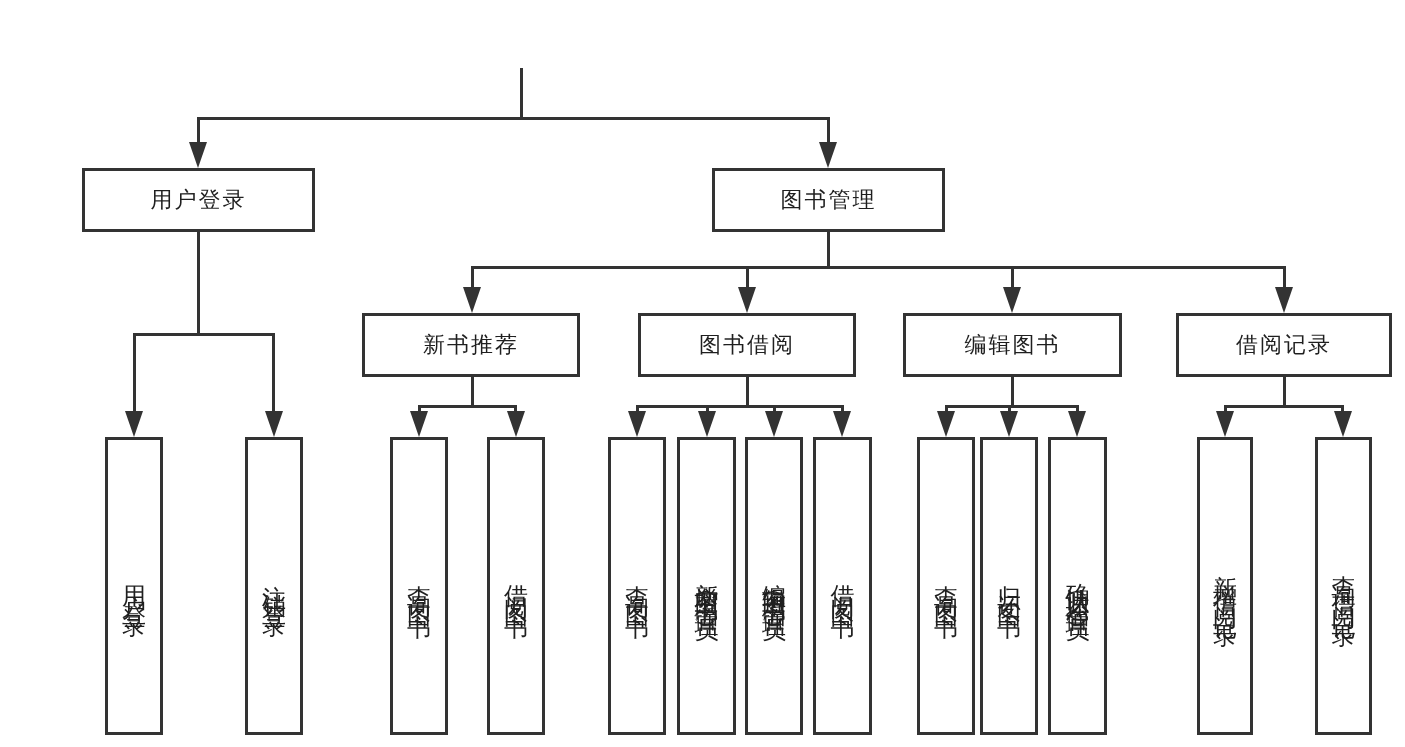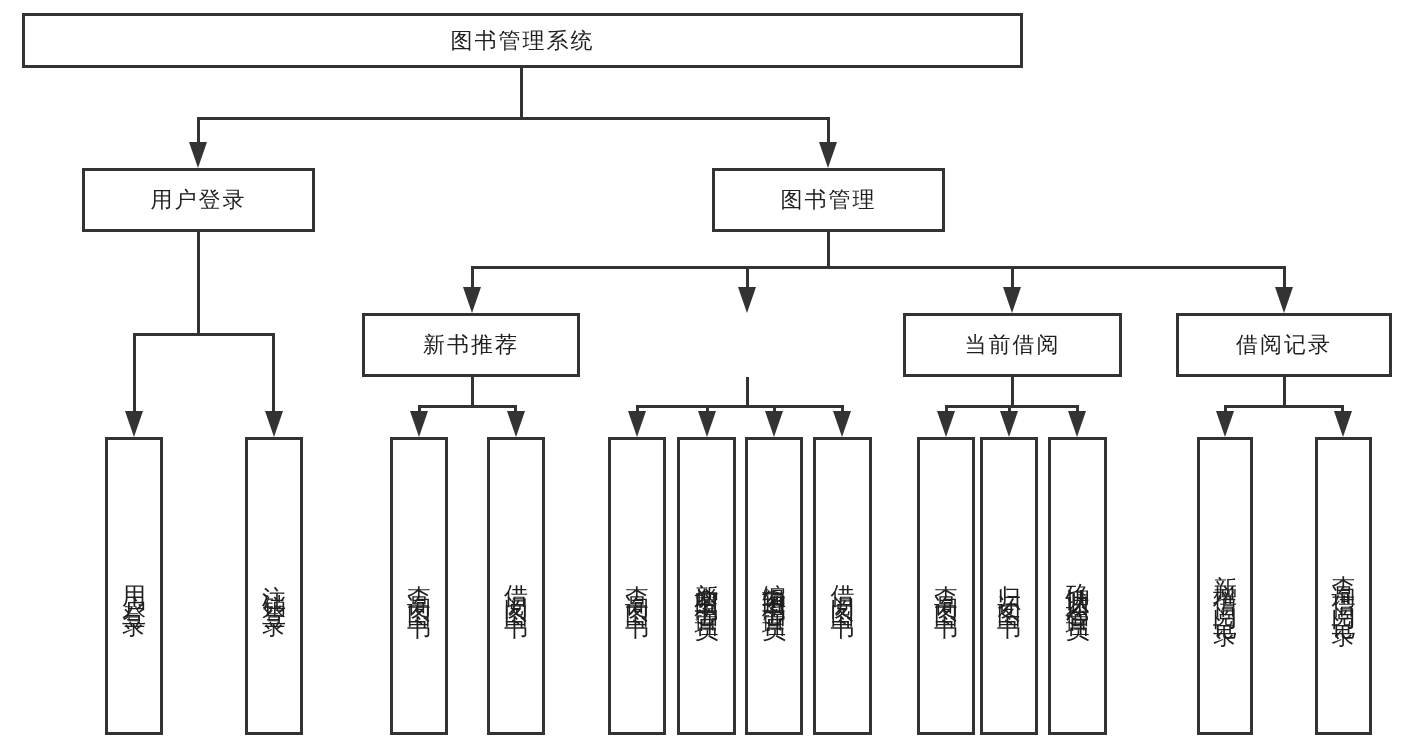--- a/index.html
+++ b/index.html
@@ -29,36 +29,36 @@
   .watermark{
     position:absolute;left:1190px;top:712px;z-index:5;
     font-size:20px;color:#b3b3b3;white-space:nowrap;
   }
 </style>
 </head>
 <body>
 
 <div class="canvas">
 
-  <div class="hbox" style="left:22px;top:13px;width:1001px;height:55px">
-    <span>图书管理系统</span>
-  </div>
 
   <div class="hbox" style="left:82px;top:168px;width:233px;height:64px">
     <span>用户登录</span>
   </div>
   <div class="hbox" style="left:712px;top:168px;width:233px;height:64px">
     <span>图书管理</span>
   </div>
 
   <div class="hbox" style="left:362px;top:313px;width:218px;height:64px">
     <span>新书推荐</span>
   </div>
+  <div class="hbox" style="left:638px;top:313px;width:218px;height:64px">
+    <span>图书借阅</span>
+  </div>
   <div class="hbox" style="left:903px;top:313px;width:219px;height:64px">
-    <span>当前借阅</span>
+    <span>编辑图书</span>
   </div>
   <div class="hbox" style="left:1176px;top:313px;width:216px;height:64px">
     <span>借阅记录</span>
   </div>
 
   <div class="vbox" style="left:105px;top:437px;width:58px;height:298px">
     <span class="vtext">用户登录</span>
   </div>
   <div class="vbox" style="left:245px;top:437px;width:58px;height:298px">
     <span class="vtext">注销登录</span>

